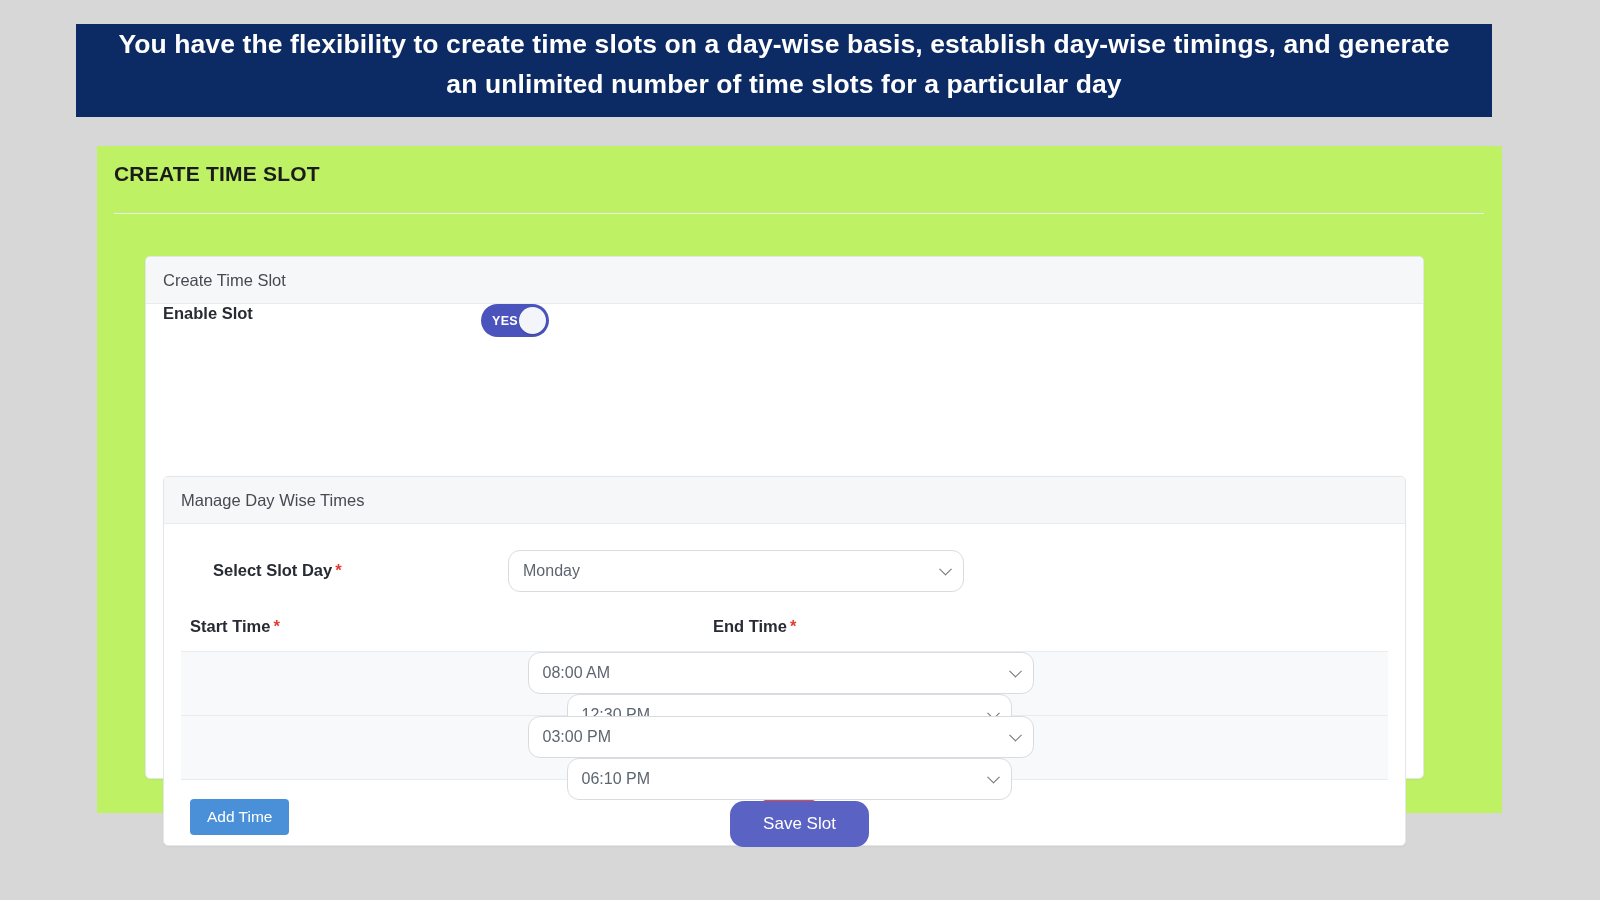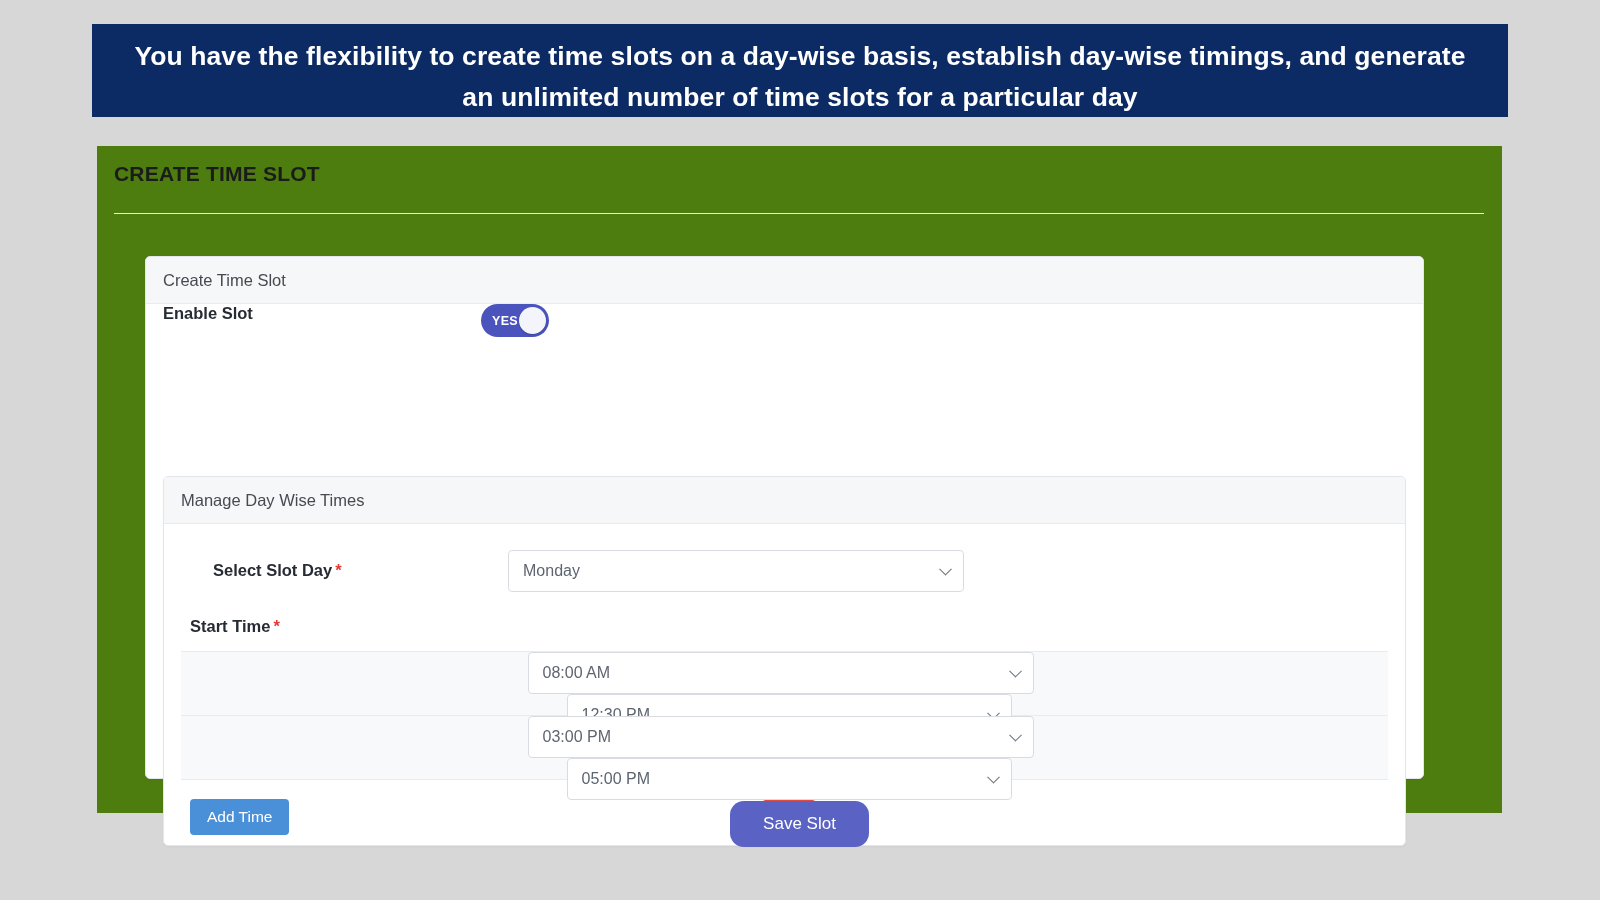--- a/index.html
+++ b/index.html
@@ -8,47 +8,47 @@
     width: 1600px;
     height: 900px;
     background: #d7d7d7;
     font-family: "Liberation Sans", sans-serif;
     overflow: hidden;
   }
 
   
   .banner {
     position: absolute;
-    left: 92px;
+    left: 76px;
     top: 24px;
     width: 1416px;
     height: 93px;
     background: #0c2a63;
     display: flex;
-    align-items: flex-end;
+    align-items: flex-start;
     justify-content: center;
     padding: 0 40px;
   }
   .banner-text {
     color: #ffffff;
     font-size: 26.5px;
     font-weight: bold;
     line-height: 1.52;
     text-align: center;
     letter-spacing: 0.1px;
   }
 
   
   .page-card {
     position: absolute;
     left: 97px;
     top: 146px;
     width: 1405px;
     height: 667px;
-    background: #4d7c0f;
+    background: #bef264;
   }
 
   .page-title {
     position: absolute;
     left: 17px;
     top: 16px;
     font-size: 21px;
     font-weight: bold;
     color: #1b1b1b;
     letter-spacing: 0.2px;
@@ -164,21 +164,21 @@
     font-weight: bold;
     color: #272b33;
   }
   .req { color: #e53935; font-weight: bold; margin-left: 3px; }
 
   .select-box {
     position: relative;
     height: 42px;
     background: #ffffff;
     border: 1px solid #d8dce1;
-    border-radius: 4px;
+    border-radius: 12px;
     display: flex;
     align-items: center;
     padding-left: 14px;
     font-size: 16px;
     color: #5d6570;
     cursor: pointer;
   }
   .select-box .chev {
     position: absolute;
     right: 13px;
@@ -308,20 +308,23 @@
           </span>
           <div class="select-box slotday-select">
             <span>Monday</span>
             <span class="chev"></span>
           </div>
         </div>
 
         <div class="time-head">
           <span class="th th-start">
             <span>Start Time</span><span class="req">*</span>
+          </span>
+          <span class="th th-end">
+            <span>End Time</span><span class="req">*</span>
           </span>
         </div>
 
         <div class="time-table">
 
           <div class="time-row">
             <div class="cell-start">
               <div class="select-box">
                 <span>08:00 AM</span>
                 <span class="chev"></span>
@@ -342,21 +345,21 @@
 
           <div class="time-row">
             <div class="cell-start">
               <div class="select-box">
                 <span>03:00 PM</span>
                 <span class="chev"></span>
               </div>
             </div>
             <div class="cell-end">
               <div class="select-box">
-                <span>05:00 PM</span>
+                <span>06:10 PM</span>
                 <span class="chev"></span>
               </div>
             </div>
             <button class="del-btn">
               <svg viewBox="0 0 24 24">
                 <path d="M9 3h6l1 2h5v2H3V5h5l1-2zM5 8h14l-1 13H6L5 8zm4 2v9h2v-9H9zm4 0v9h2v-9h-2z"></path>
               </svg>
             </button>
           </div>
 

